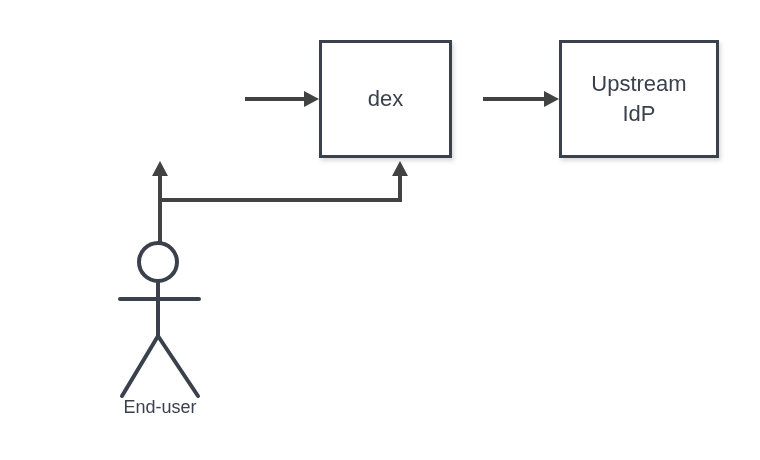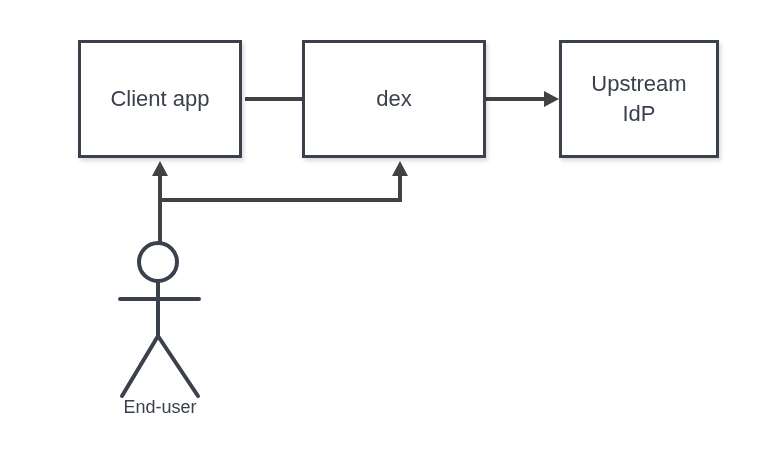--- a/index.html
+++ b/index.html
@@ -37,21 +37,21 @@
     text-align: center;
     color: #3a414d;
     font-size: 22px;
     line-height: 1.35;
   }
   .node .label {
     display: inline-block;
     max-width: 122px;
   }
   .node-client-app { left: 78px;  top: 40px; width: 164px; }
-  .node-dex        { left: 302px; top: 40px; width: 184px; }
+  .node-dex        { left: 319px; top: 40px; width: 133px; }
   .node-upstream   { left: 559px; top: 40px; width: 160px; }
   .actor-label {
     position: absolute;
     left: 85px;
     top: 397px;
     width: 150px;
     text-align: center;
     color: #3a414d;
     font-size: 18px;
   }
@@ -85,23 +85,20 @@
 
     <g stroke="#3a414d" stroke-width="4" fill="none" stroke-linecap="round">
       <circle cx="158" cy="262" r="19" fill="#ffffff"></circle>
       <line x1="158" y1="281" x2="158" y2="337"></line>
       <line x1="120" y1="299" x2="199" y2="299"></line>
       <line x1="158" y1="336" x2="122" y2="396"></line>
       <line x1="158" y1="336" x2="198" y2="396"></line>
     </g>
   </svg>
 
-  <div class="node node-client-app">
-    <span class="label">Client app</span>
-  </div>
 
   <div class="node node-dex">
     <span class="label">dex</span>
   </div>
 
   <div class="node node-upstream">
     <span class="label">Upstream IdP</span>
   </div>
 
   <div class="actor-label">End-user</div>

